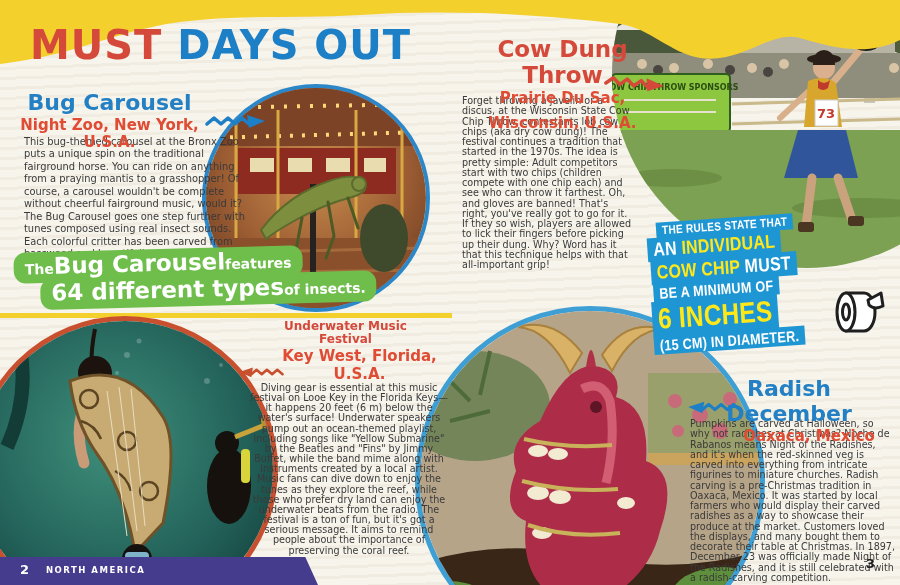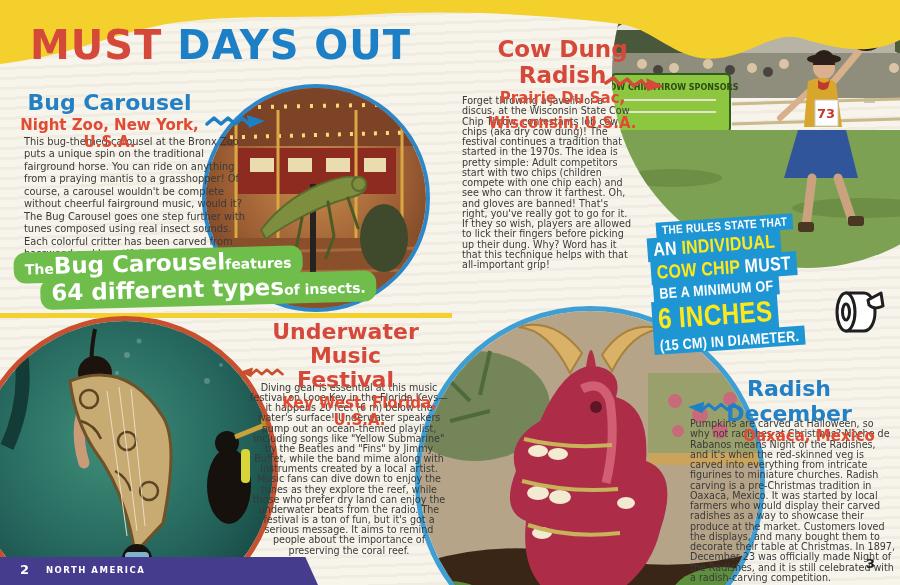--- a/index.html
+++ b/index.html
@@ -15,21 +15,21 @@
   
   .sec-head{text-align:center;z-index:4;}
   .h-blue{color:#2380c4;font-weight:bold;}
   .h-red{color:#d5493b;font-weight:bold;}
   .loc{color:#e04b34;font-weight:bold;font-size:15px;margin-top:2px;line-height:1.15;}
   #bug-head{left:12px;top:90px;width:195px;}
   #bug-head .h-blue{font-size:22px;}
   #cow-head{left:455px;top:36px;width:215px;}
   #cow-head .h-red{font-size:23px;}
   #uw-head{left:243px;top:320px;width:205px;}
-  #uw-head .h-red{font-size:22px;line-height:1.1;}
+  #uw-head .h-red{font-size:12px;line-height:1.1;}
   #radish-head{left:683px;top:376px;width:212px;}
   #radish-head .h-blue{font-size:22px;}
   
   .copy{font-size:9.6px;line-height:1.13;color:#3a3a3a;z-index:3;}
   #bug-copy{left:24px;top:136px;width:222px;font-size:9.9px;line-height:1.26;}
   #cow-copy{left:462px;top:96px;width:174px;line-height:1.07;}
   #uw-copy{left:250px;top:383px;width:198px;text-align:center;line-height:1.06;}
   #radish-copy{left:690px;top:419px;width:206px;line-height:1.07;}
   
   .zz{display:block;}
@@ -315,21 +315,21 @@
         <span class="f-lg">Bug Carousel</span> 
         <span class="f-sm">features</span>
       </span>
     <span class="fact-line l2">
         <span class="f-lg">64 different types</span> 
         <span class="f-sm">of insects.</span>
       </span>
   </div>
 
   <div class="abs sec-head" id="cow-head">
-    <div class="h-red">Cow Dung Radish</div>
+    <div class="h-red">Cow Dung Throw</div>
     <div class="loc">Prairie Du Sac,</div>
     <div class="loc" style="margin-top:8px;">Wisconsin, U.S.A.</div>
   </div>
   <div class="abs arr" id="cow-arrow">
     <svg class="zz" width="76" height="18" viewBox="0 0 62 18">
         <path d="M2,12 L9,6 L16,12 L23,6 L30,12 L37,6 L44,12" fill="none" stroke="currentColor" stroke-width="3.5" stroke-linecap="round" stroke-linejoin="round"></path>
         <path d="M42,3 L60,9 L44,16 Z" fill="currentColor"></path>
       </svg>
   </div>
   <div class="abs copy" id="cow-copy">Forget throwing a javelin or a discus, at the Wisconsin State Cow Chip Throw, contestants lob cow chips (aka dry cow dung)! The festival continues a tradition that started in the 1970s. The idea is pretty simple: Adult competitors start with two chips (children compete with one chip each) and see who can throw it farthest. Oh, and gloves are banned! That's right, you've really got to go for it. If they so wish, players are allowed to lick their fingers before picking up their dung. Why? Word has it that this technique helps with that all-important grip!</div>

